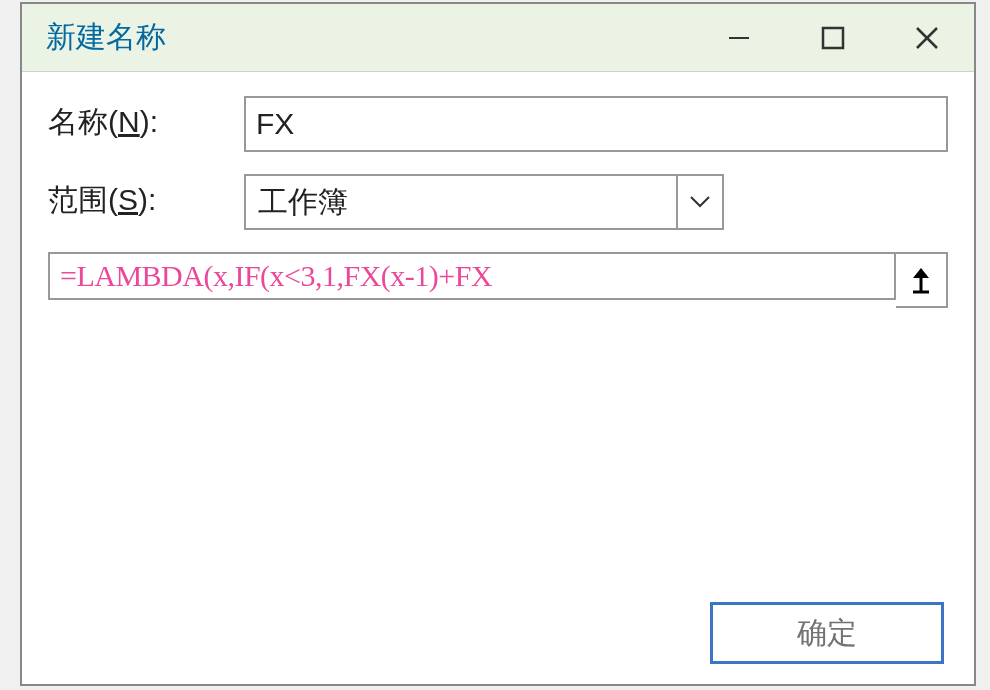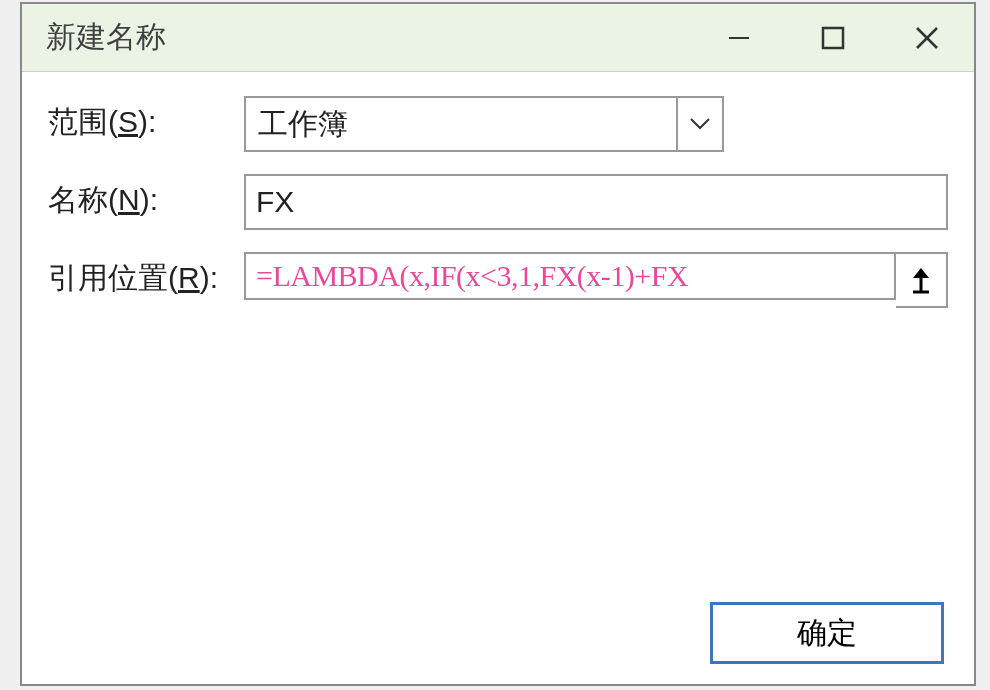--- a/index.html
+++ b/index.html
@@ -24,21 +24,21 @@
     .titlebar {
       background: #eaf3e4;
       height: 68px;
       display: flex;
       align-items: center;
       padding-left: 24px;
       border-bottom: 1px solid #d0d0d0;
     }
     .titlebar-title {
       font-size: 30px;
-      color: #404040;
+      color: #0369a1;
       flex: 1;
     }
     .titlebar-controls {
       display: flex;
       height: 100%;
     }
     .titlebar-btn {
       width: 94px;
       display: flex;
       align-items: center;
@@ -164,21 +164,21 @@
       gap: 28px;
       padding-right: 4px;
       margin-top: auto;
     }
     .dlg-btn {
       width: 234px;
       height: 62px;
       border: 2px solid #999;
       background: #fff;
       font-size: 30px;
-      color: #000000;
+      color: #737373;
       display: flex;
       align-items: center;
       justify-content: center;
       cursor: default;
     }
     .dlg-btn.primary {
       border: 3px solid #3a76c4;
     }
   </style>
 </head>
@@ -201,45 +201,44 @@
       <div class="titlebar-btn">
         <svg width="28" height="28" viewBox="0 0 28 28">
             <line x1="4" y1="4" x2="24" y2="24" stroke="#333" stroke-width="2.5"></line>
             <line x1="24" y1="4" x2="4" y2="24" stroke="#333" stroke-width="2.5"></line>
           </svg>
       </div>
     </div>
   </div>
 
   <div class="content">
+
+    <div class="row">
+      <div class="row-label"><span>名称</span>(<span class="ul">N</span>):</div>
+      <div class="row-field">
+        <input type="text" class="text-input" value="FX" style="">
+      </div>
+    </div>
 
     <div class="row">
       <div class="row-label"><span>范围</span>(<span class="ul">S</span>):</div>
       <div class="row-field">
         <div class="select-wrap">
           <div class="select-display">工作簿</div>
           <div class="select-chevron">
             <svg width="22" height="14" viewBox="0 0 22 14">
                 <polyline points="2,2 11,11 20,2" fill="none" stroke="#333" stroke-width="2"></polyline>
               </svg>
           </div>
         </div>
       </div>
     </div>
 
-    <div class="row">
-      <div class="row-label"><span>名称</span>(<span class="ul">N</span>):</div>
-      <div class="row-field">
-        <input type="text" class="text-input" value="FX" style="">
-      </div>
-    </div>
-
 
     <div class="row ref-row">
-      <div class="row-label"><span>引用位置</span>(<span class="ul">R</span>):</div>
       <div class="row-field">
         <div class="ref-wrap">
           <input type="text" class="ref-input" value="=LAMBDA(x,IF(x&lt;3,1,FX(x-1)+FX" style="">
           <div class="ref-btn">
             <svg width="24" height="28" viewBox="0 0 24 28">
               <line x1="12" y1="26" x2="12" y2="6" stroke="#000" stroke-width="3"></line>
               <polygon points="12,2 4,12 20,12" fill="#000"></polygon>
               <line x1="4" y1="26" x2="20" y2="26" stroke="#000" stroke-width="3"></line>
             </svg>
           </div>

